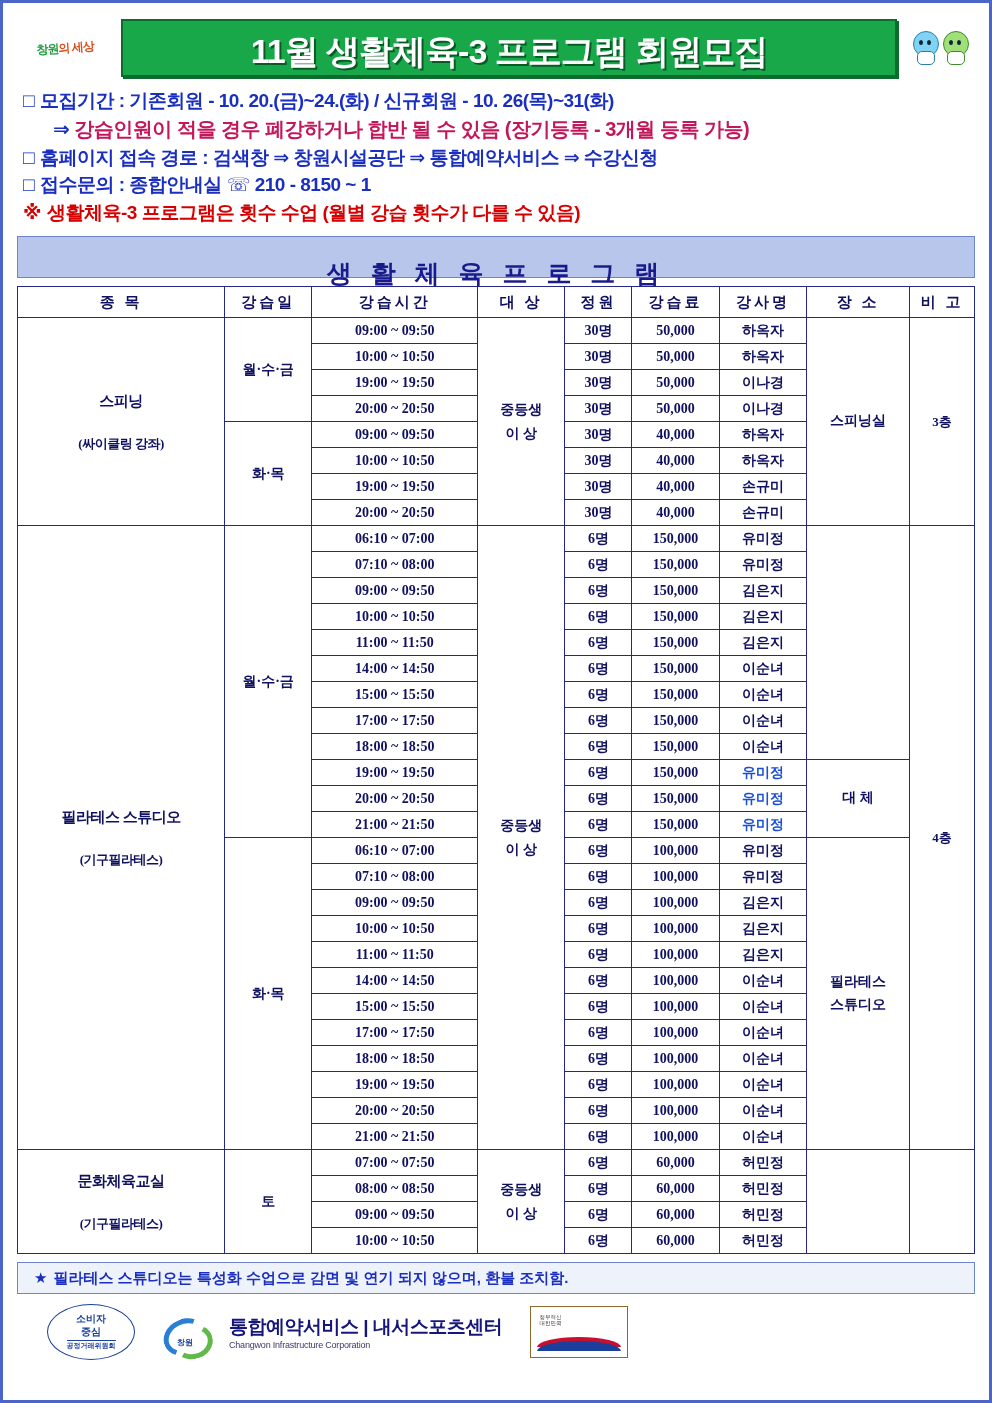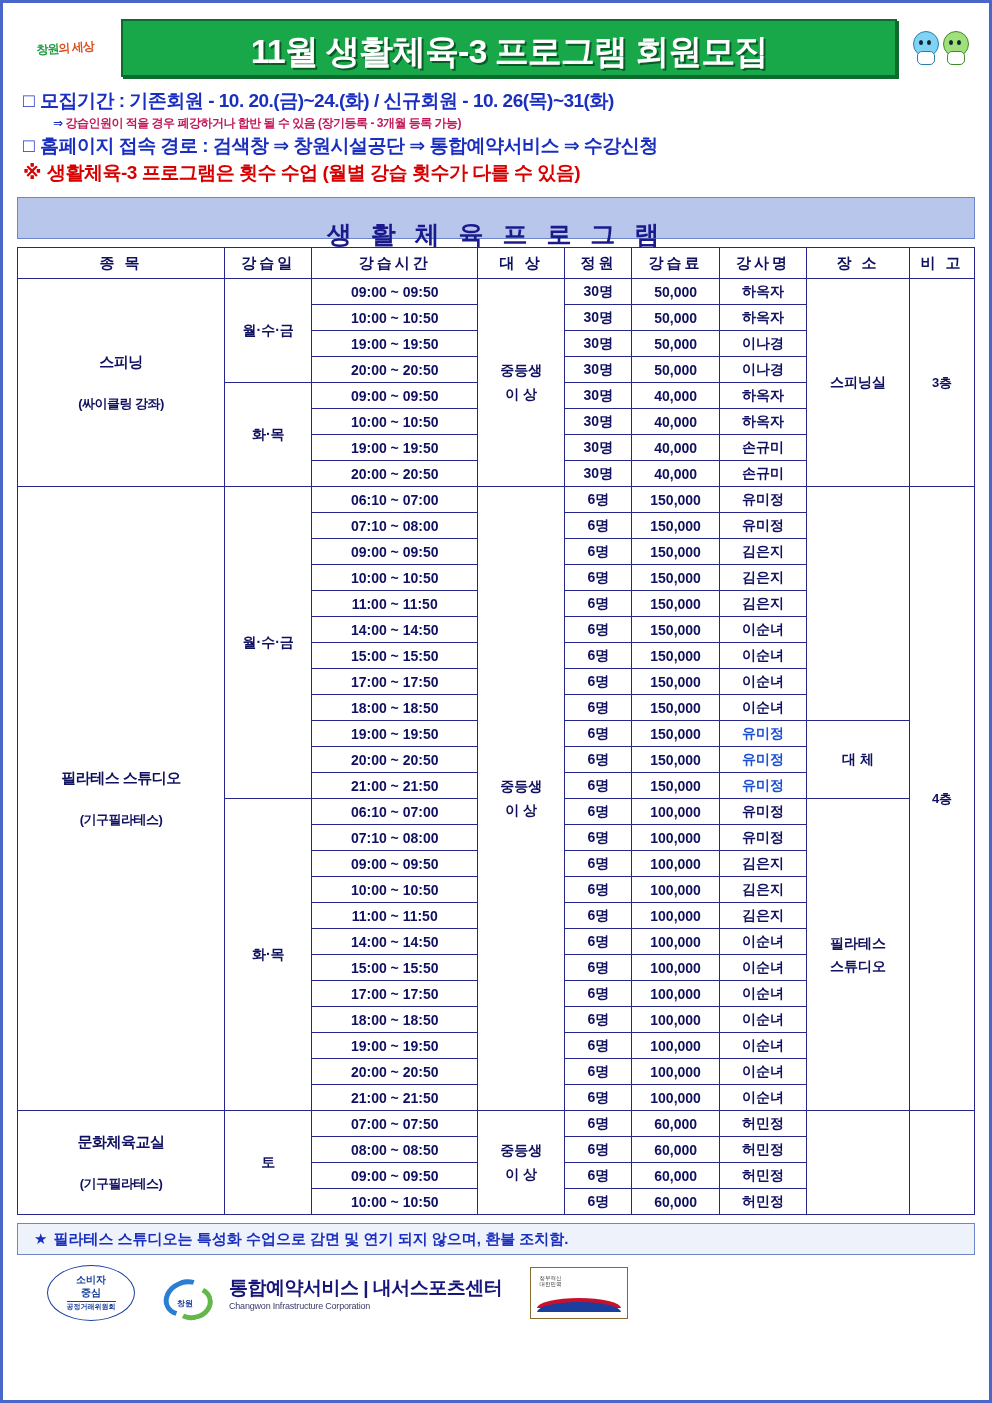--- a/index.html
+++ b/index.html
@@ -60,40 +60,41 @@
   }
   .mascot.green .body{border-color:#3f8a2a;}
   
   .notices{margin-top:8px;padding-left:6px;}
   .nline{
     font-size:19px;font-weight:bold;color:#1a2fc0;
     line-height:1.45;white-space:nowrap;letter-spacing:-0.5px;
   }
   .nline .box{display:inline-block;margin-right:6px;}
   .nline .magenta{color:#c2185b;}
-  .nline .sub{font-size:12px;padding-left:30px;display:block;color:#1a2fc0;}
+  .nline .sub{font-size:20px;padding-left:30px;display:block;color:#1a2fc0;}
   .nline.red{color:#d60000;}
   .nline.red .mk{color:#d60000;}
   
   .banner{
     margin:10px 0 8px 0;
     background:#b9c6ec;
     border:1px solid #6f85c9;
     height:40px;display:flex;align-items:center;justify-content:center;
   }
   .banner span{
     font-size:25px;font-weight:bold;color:#1a1a8c;letter-spacing:6px;margin-top:32px;
   }
   
   table.sched{
     width:100%;
     border-collapse:collapse;
     table-layout:fixed;
     font-size:14px;
     color:#101060;
+    font-family:Liberation Serif, serif;
   }
   table.sched th,table.sched td{
     border:1px solid #26268c;
     text-align:center;
     vertical-align:middle;
     padding:1px 2px;
     height:23px;
     font-weight:bold;
     white-space:nowrap;
   }
@@ -187,20 +188,23 @@
 
   <div class="notices">
     <div class="nline">
       <span class="box">□</span><span>모집기간 : 기존회원 - 10. 20.(금)~24.(화) / 신규회원 - 10. 26(목)~31(화)</span>
     </div>
     <div class="nline">
       <span class="sub"><span>⇒</span>&nbsp;<span class="magenta">강습인원이 적을 경우 폐강하거나 합반 될 수 있음 (장기등록 - 3개월 등록 가능)</span></span>
     </div>
     <div class="nline">
       <span class="box">□</span><span>홈페이지 접속 경로 : 검색창 ⇒ 창원시설공단 ⇒ 통합예약서비스 ⇒ 수강신청</span>
+    </div>
+    <div class="nline">
+      <span class="box">□</span><span>접수문의 : 종합안내실 ☏ 210 - 8150 ~ 1</span>
     </div>
     <div class="nline red">
       <span class="box mk">※</span><span>생활체육-3 프로그램은 횟수 수업 (월별 강습 횟수가 다를 수 있음)</span>
     </div>
   </div>
 
   <div class="banner">
     <span>생 활 체 육 프 로 그 램</span>
   </div>
 

